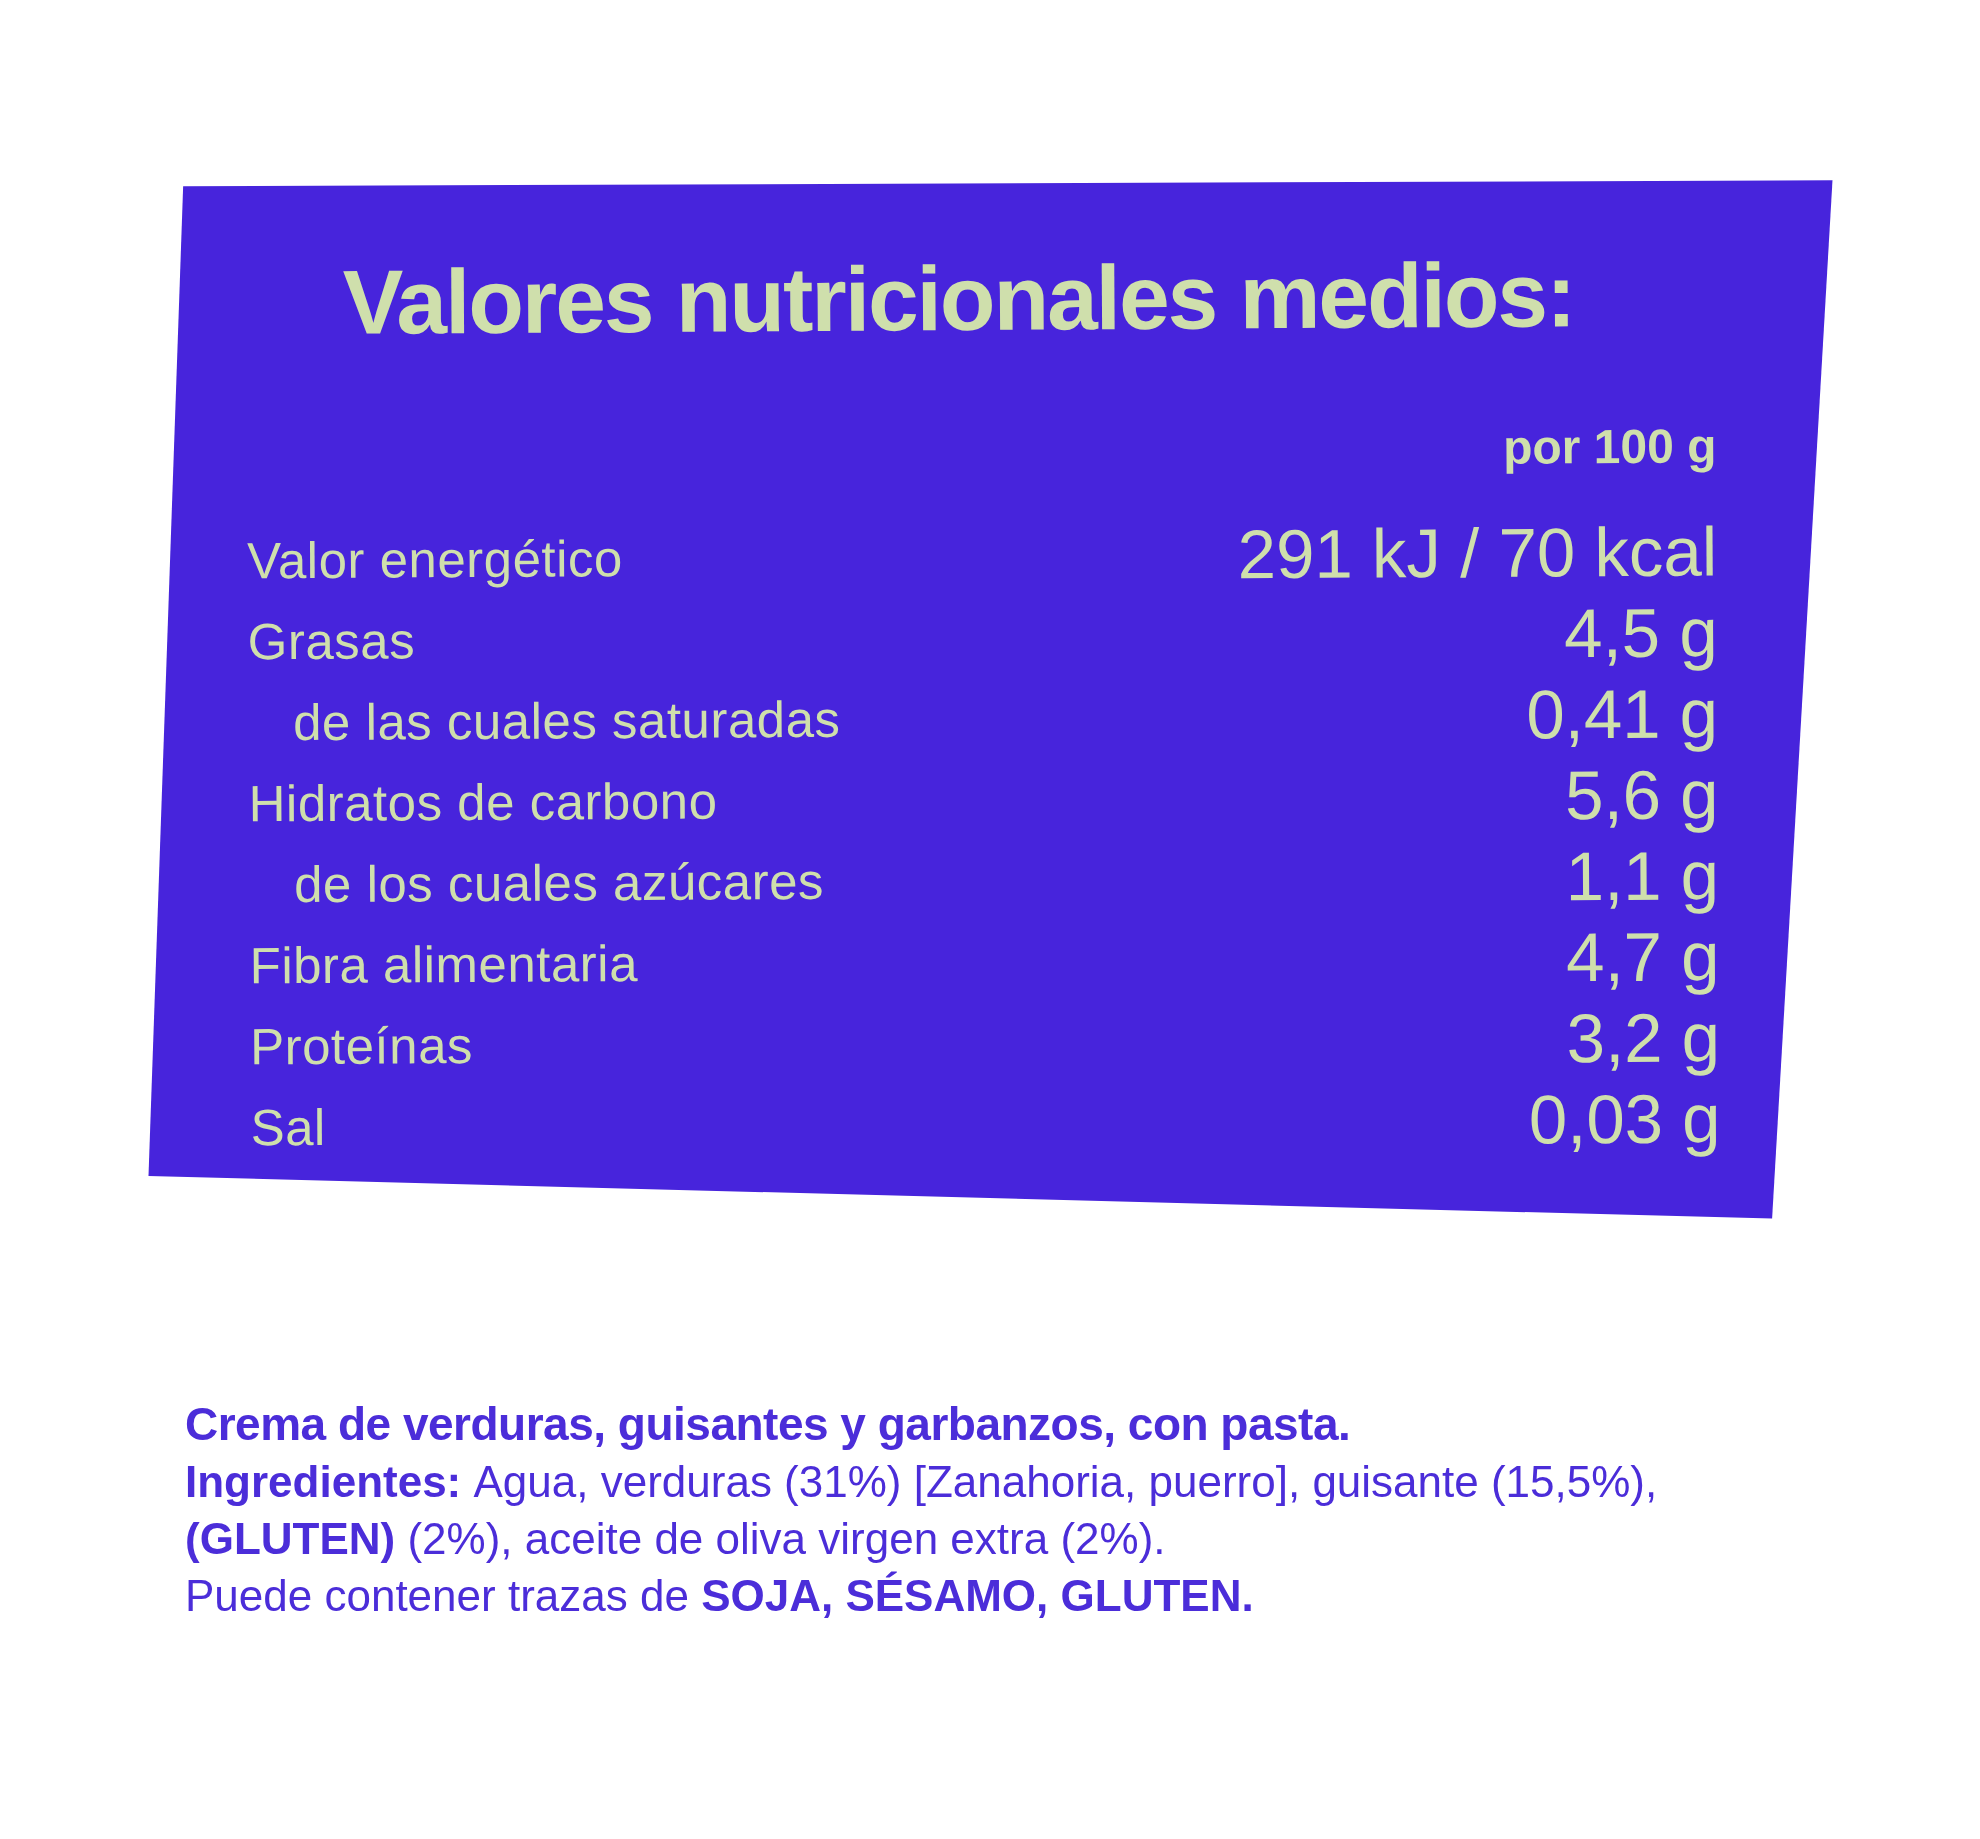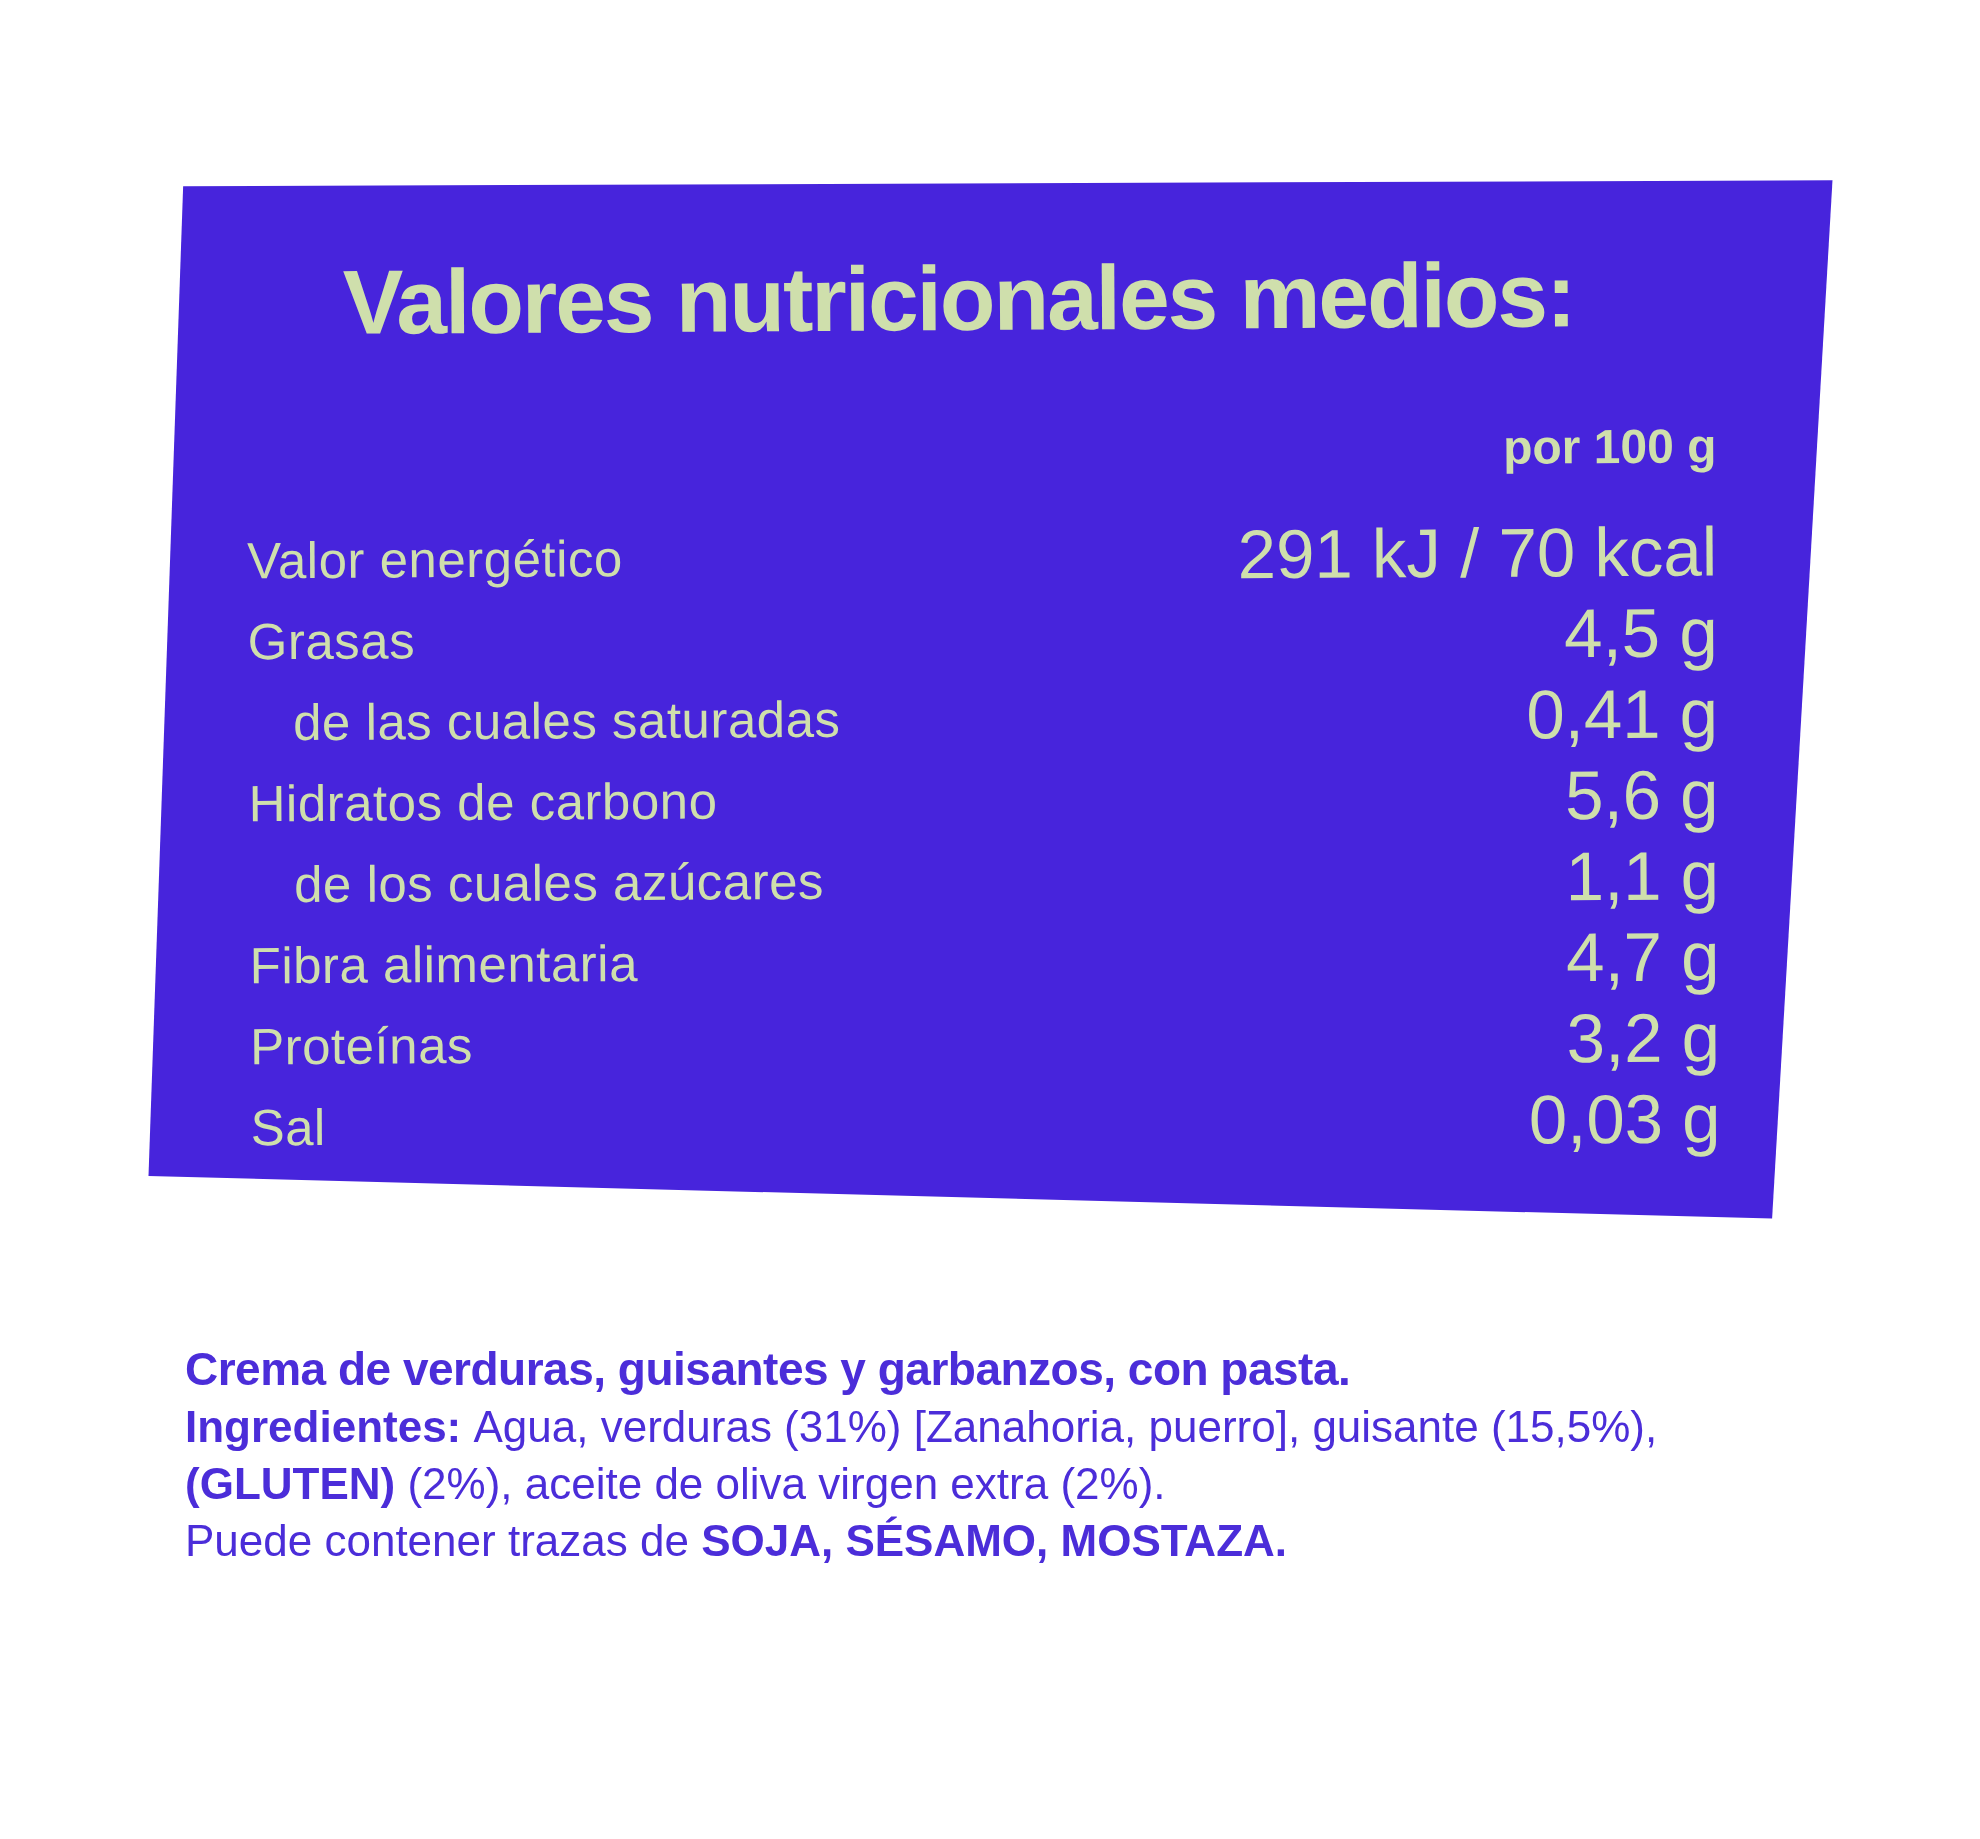--- a/index.html
+++ b/index.html
@@ -41,21 +41,21 @@
   .nrow{
     height:81px;
     display:flex;align-items:center;justify-content:space-between;
     padding-left:99px;padding-right:55px;
   }
   .nrow.indent{padding-left:144px;}
   .nlabel{font-size:51px;font-weight:400;letter-spacing:0.5px;}
   .nvalue{font-size:69px;font-weight:400;letter-spacing:0;}
   
   .desc{
-    position:absolute;left:185px;top:1325px;width:1742px;
+    position:absolute;left:185px;top:1380px;width:1742px;
     color:var(--desc-color,#4B2DD9);
     font-size:44px;line-height:57px;
   }
   .desc .heavy{
     font-weight:800;font-size:46px;letter-spacing:-0.5px;
   }
   .desc .seg-b{font-weight:700;}
   .desc p{margin:0;white-space:nowrap;}
 </style>
 </head>
@@ -103,17 +103,17 @@
           <span class="nlabel">Sal</span>
           <span class="nvalue">0,03 g</span>
         </div>
       </div>
   </div>
 
   <div class="desc" id="desc">
       <p class="heavy">Crema de verduras, guisantes y garbanzos, con pasta.</p>
       <p><span class="seg-b">Ingredientes: </span><span class="seg">Agua, verduras (31%) [Zanahoria, puerro], guisante (15,5%),</span></p>
       <p><span class="seg-b">(GLUTEN)</span><span class="seg"> (2%), aceite de oliva virgen extra (2%).</span></p>
-      <p><span class="seg">Puede contener trazas de </span><span class="seg-b">SOJA, SÉSAMO, MOSTAZA.</span></p>
+      <p><span class="seg">Puede contener trazas de </span><span class="seg-b">SOJA, SÉSAMO, GLUTEN.</span></p>
     </div>
 
 </div>
 
 
 </body></html>

